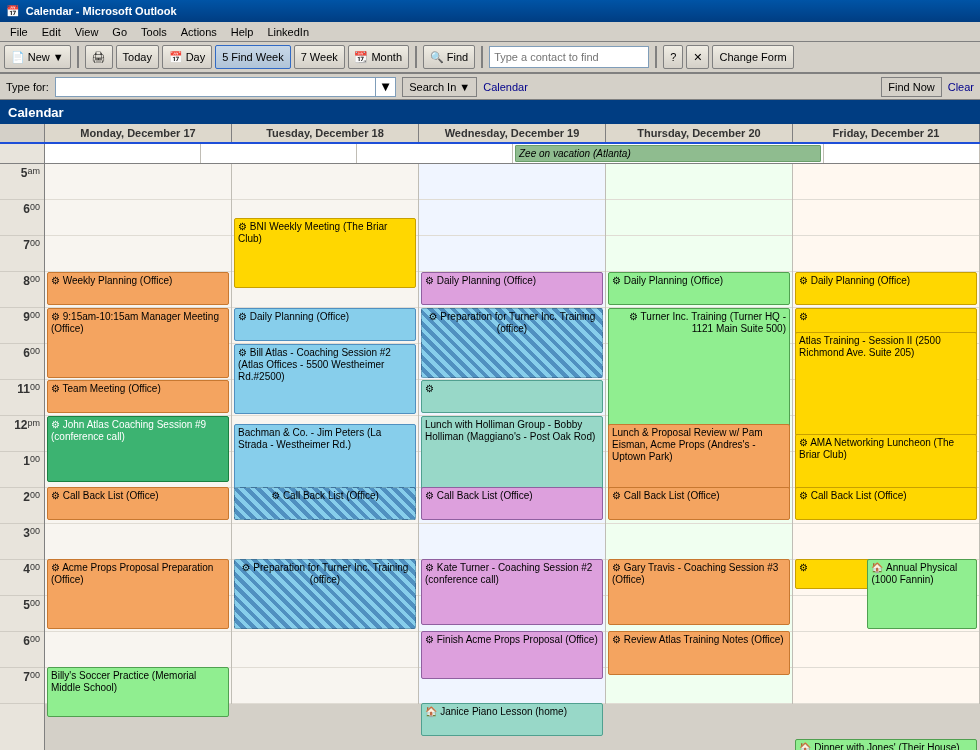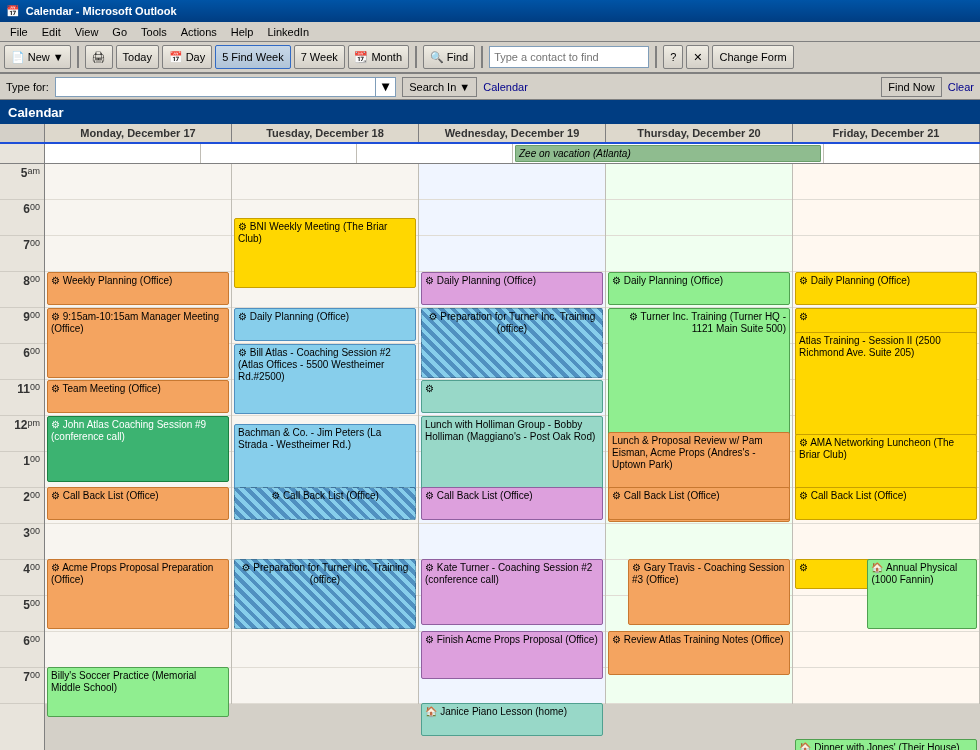--- a/index.html
+++ b/index.html
@@ -338,23 +338,23 @@
             <div style="height:36px;border-bottom:1px solid #e0dcd4;"></div>
             <div style="height:36px;border-bottom:1px solid #e0dcd4;"></div>
             <div style="height:36px;border-bottom:1px solid #e0dcd4;"></div>
             <div style="height:36px;border-bottom:1px solid #e0dcd4;"></div>
             <div style="height:36px;border-bottom:1px solid #e0dcd4;"></div>
             <div style="height:36px;border-bottom:1px solid #e0dcd4;"></div>
             <div style="height:36px;border-bottom:1px solid #e0dcd4;"></div>
         </div>
         <div class="event event-green" style="top:108px;height:33px;">⚙ Daily Planning (Office)</div>
         <div class="event event-green" style="top:144px;height:142px;text-align:right;">⚙ Turner Inc. Training (Turner HQ - 1121 Main Suite 500)</div>
-        <div class="event event-orange" style="top:268px;height:90px;">Lunch &amp; Proposal Review w/ Pam Eisman, Acme Props (Andres's - Uptown Park)</div>
+        <div class="event event-orange" style="top:260px;height:90px;">Lunch &amp; Proposal Review w/ Pam Eisman, Acme Props (Andres's - Uptown Park)</div>
         <div class="event event-orange" style="top:323px;height:33px;">⚙ Call Back List (Office)</div>
-        <div class="event event-orange" style="top:395px;height:66px;margin-left:20px;">⚙ Gary Travis - Coaching Session #3 (Office)</div>
+        <div class="event event-orange" style="top:395px;height:66px;">⚙ Gary Travis - Coaching Session #3 (Office)</div>
         <div class="event event-orange" style="top:467px;height:44px;">⚙ Review Atlas Training Notes (Office)</div>
       </div>
 
       <div class="day-column col-fri" style="position:relative;height:540px;">
         <div style="position:absolute;top:0;left:0;right:0;bottom:0;">
           <div style="height:36px;border-bottom:1px solid #e0dcd4;"></div>
             <div style="height:36px;border-bottom:1px solid #e0dcd4;"></div>
             <div style="height:36px;border-bottom:1px solid #e0dcd4;"></div>
             <div style="height:36px;border-bottom:1px solid #e0dcd4;"></div>
             <div style="height:36px;border-bottom:1px solid #e0dcd4;"></div>

